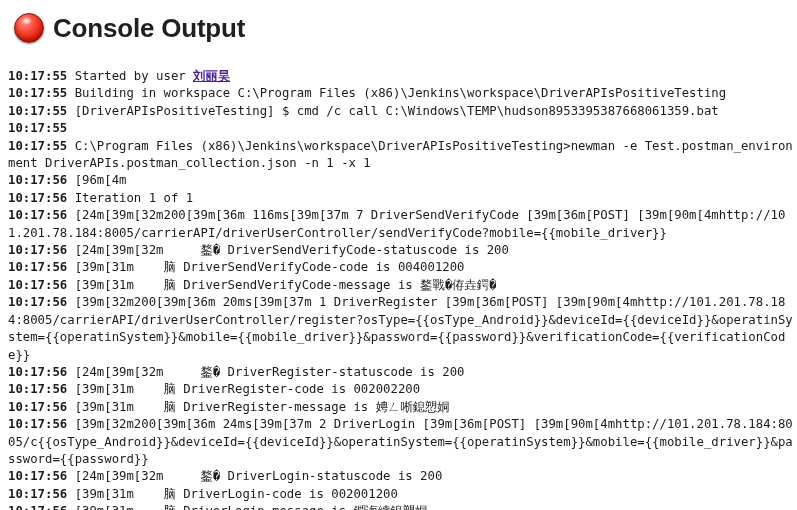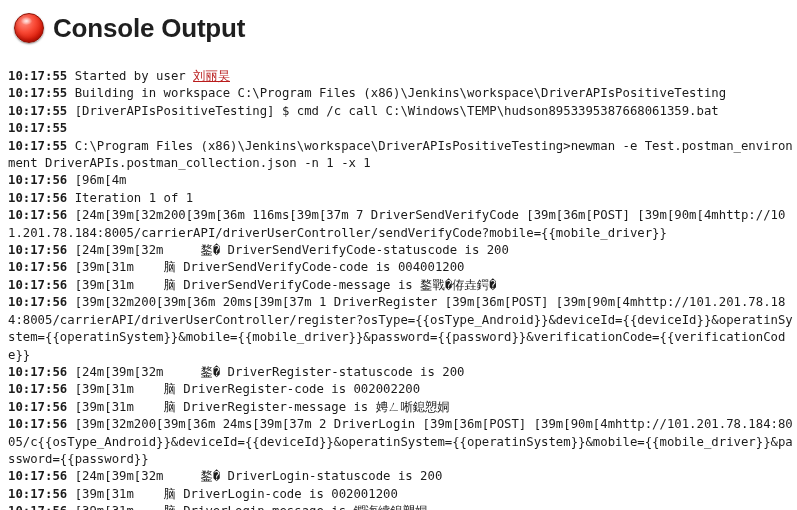--- a/index.html
+++ b/index.html
@@ -70,22 +70,23 @@
     overflow-wrap: anywhere;
   }
   .console .ts {
     font-weight: bold;
     margin-top: 39px;
   }
   .console .line {
     display: block;
   }
   .console a.user-link {
-    color: #b91c1c;
+    color: #4c1d95;
     text-decoration: underline;
+    font-weight: bold;
   }
 </style>
 </head>
 <body>
 
 <div class="page">
 
   <div class="header">
     <div class="status-ball"></div>
     <div class="page-title">Console Output</div>

